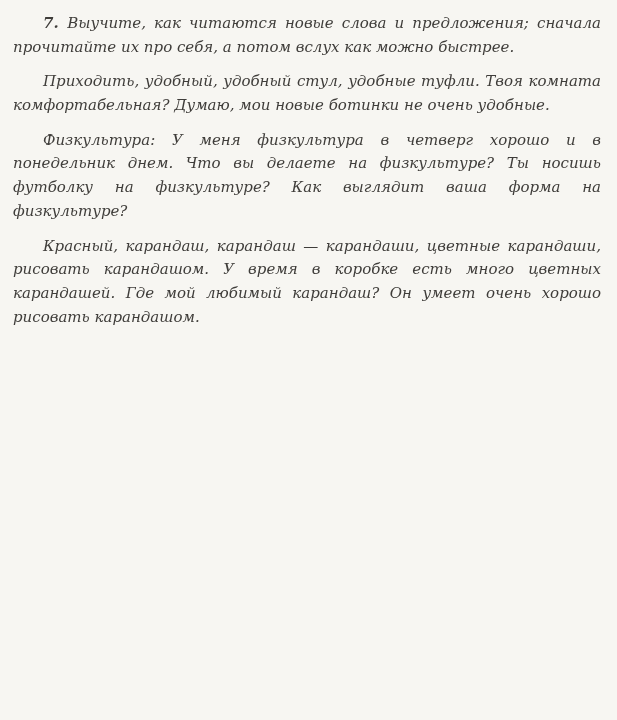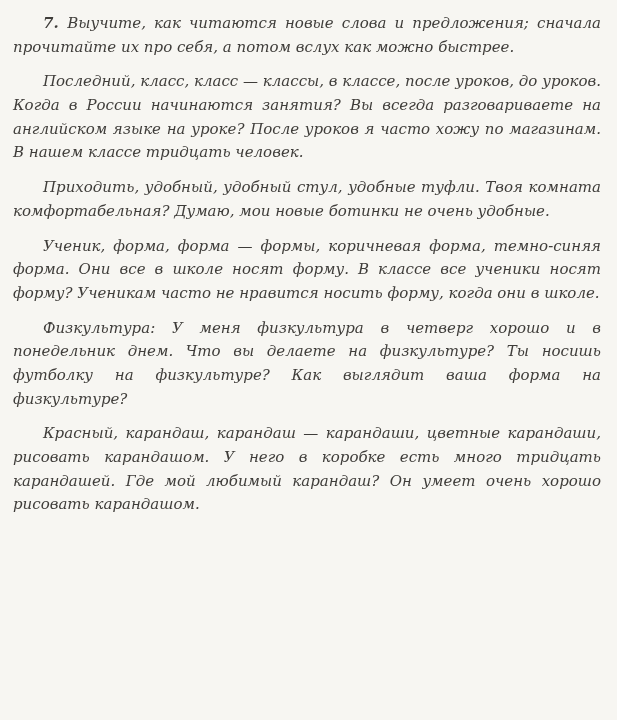--- a/index.html
+++ b/index.html
@@ -33,19 +33,17 @@
   .para b {
     font-weight: 700;
   }
 </style>
 </head>
 <body>
 
 <div class="page">
   <div id="paragraph-container">
       <p class="para"><b>7. </b>Выучите, как читаются новые слова и предложения; сначала прочитайте их про себя, а потом вслух как можно быстрее.</p>
-      <p class="para">Последний, класс, класс — классы, в классе, после уроков, до уроков. Когда в России начинаются занятия? Вы всегда разговариваете на английском языке на уроке? После уроков я часто хожу по магазинам. В нашем классе тридцать человек.</p>
       <p class="para">Приходить, удобный, удобный стул, удобные туфли. Твоя комната комфортабельная? Думаю, мои новые ботинки не очень удобные.</p>
-      <p class="para">Ученик, форма, форма — формы, коричневая форма, темно-синяя форма. Они все в школе носят форму. В классе все ученики носят форму? Ученикам часто не нравится носить форму, когда они в школе.</p>
       <p class="para">Физкультура: У меня физкультура в четверг хорошо и в понедельник днем. Что вы делаете на физкультуре? Ты носишь футболку на физкультуре? Как выглядит ваша форма на физкультуре?</p>
-      <p class="para">Красный, карандаш, карандаш — карандаши, цветные карандаши, рисовать карандашом. У него в коробке есть много тридцать карандашей. Где мой любимый карандаш? Он умеет очень хорошо рисовать карандашом.</p>
+      <p class="para">Красный, карандаш, карандаш — карандаши, цветные карандаши, рисовать карандашом. У время в коробке есть много цветных карандашей. Где мой любимый карандаш? Он умеет очень хорошо рисовать карандашом.</p>
     </div>
 </div>
 
 </body></html>

